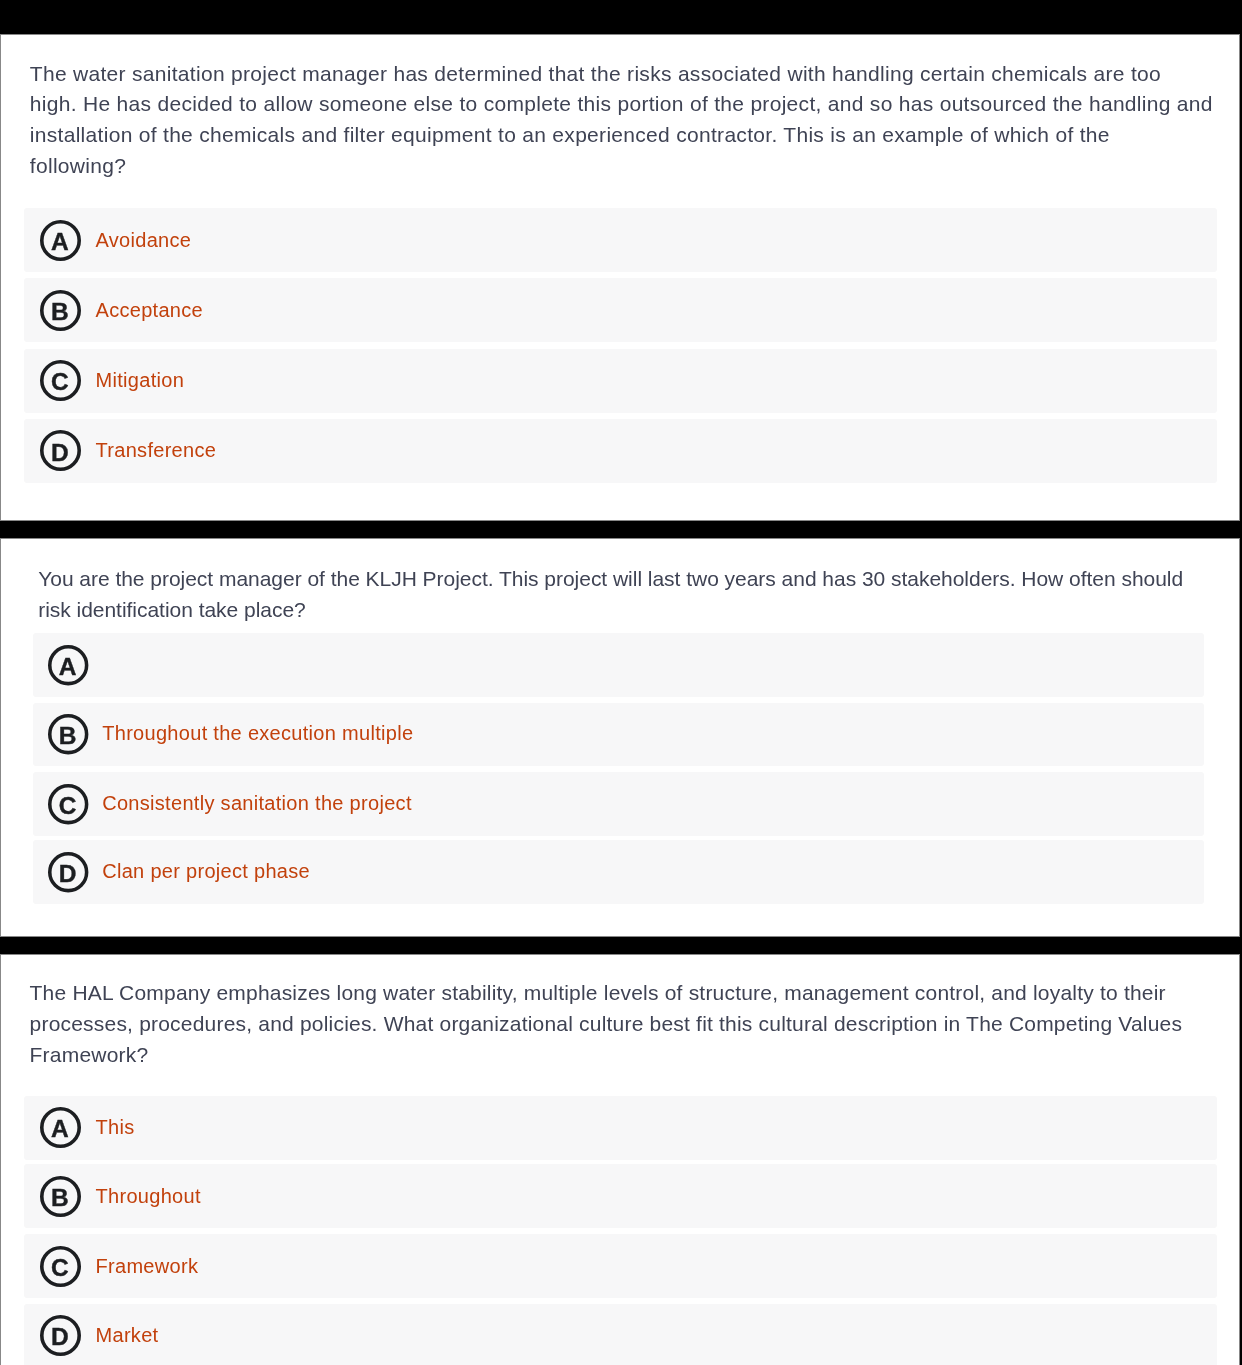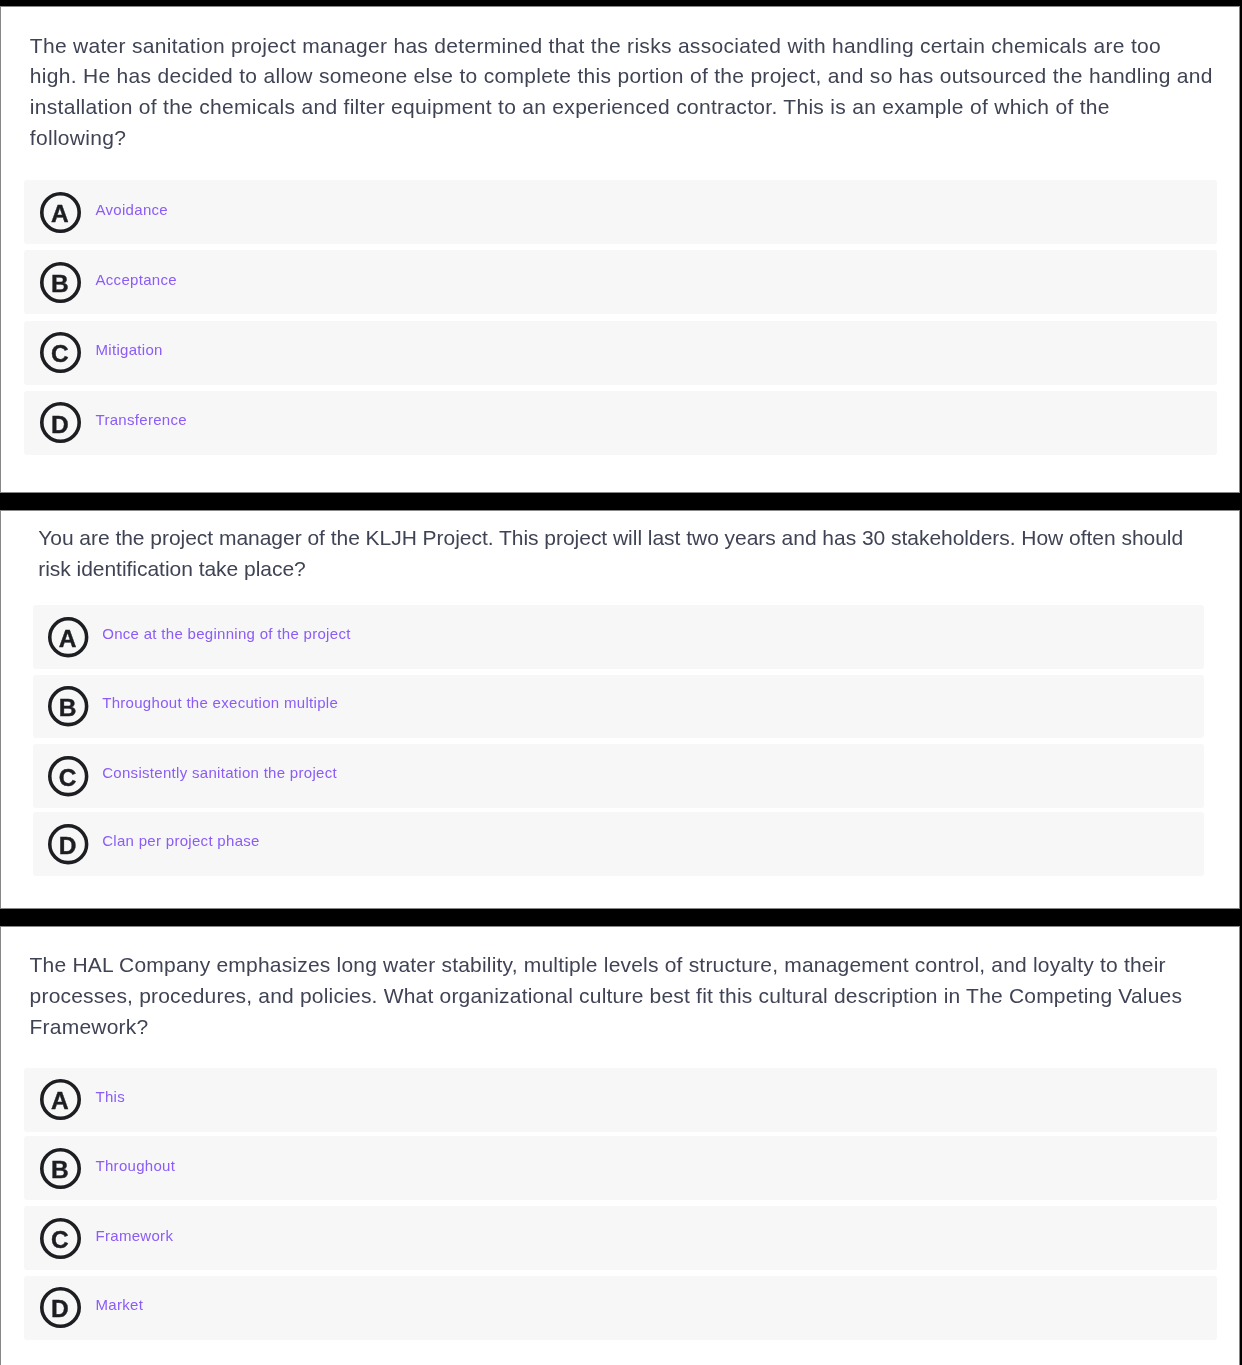--- a/index.html
+++ b/index.html
@@ -16,35 +16,35 @@
   .sep-top{height:6px;}
   .sep-mid{height:17px;}
 
   .qcard{
     background:#ffffff;
     border:1px solid #888888;
     box-sizing:border-box;
     width:1240px;
     position:relative;
   }
-  .qcard.q1{height:487px;}
+  .qcard.q1{height:487px;margin-top:28px;}
   .qcard.q2{height:399px;}
   .qcard.q3{height:470px;}
 
   .qtext{
     position:absolute;
     color:#3f4354;
     font-size:21px;
     letter-spacing:0.3px;
     line-height:30.7px;
     white-space:pre-line;
     margin:0;
   }
   .q1 .qtext{left:28.8px;top:23.7px;letter-spacing:0.3px;}
-  .q2 .qtext{left:37.2px;top:12px;letter-spacing:-0.03px;}
+  .q2 .qtext{left:37.2px;top:25px;letter-spacing:-0.03px;}
   .q3 .qtext{left:28.6px;top:23.1px;letter-spacing:0.2px;}
 
   .opt{
     position:absolute;
     background:#f7f7f8;
     border-radius:3px;
     box-sizing:border-box;
   }
   .q1 .opt,.q3 .opt{left:23px;width:1193px;height:64px;}
   .q2 .opt{left:32.2px;width:1171px;height:63.5px;}
@@ -67,22 +67,22 @@
     line-height:1;
     letter-spacing:0;
     text-align:center;
     white-space:nowrap;
   }
   .q1 .cletter,.q3 .cletter{left:15.3px;top:21.7px;width:41px;}
   .q2 .cletter{left:14.2px;top:21.9px;width:40.4px;}
 
   .olab{
     position:absolute;
-    color:#8b5cf6;
-    font-size:15px;
+    color:#c2410c;
+    font-size:20px;
     letter-spacing:0.3px;
     line-height:1;
     white-space:nowrap;
   }
   .q1 .olab,.q3 .olab{left:71.5px;top:21.5px;}
   .q2 .olab{left:69px;top:20.8px;}
 </style>
 </head>
 <body>
 
@@ -127,21 +127,20 @@
   <div class="sep sep-mid"></div>
 
   <div class="qcard q2">
     <div class="qtext">You are the project manager of the KLJH Project. This project will last two years and has 30 stakeholders. How often should
 risk identification take place?</div>
     <div class="opt" style="top:94.0px">
         <svg class="circ" viewBox="0 0 41 41" preserveAspectRatio="none">
           <circle cx="20.5" cy="20.5" r="18.7" stroke-width="3.6"></circle>
         </svg>
         <span class="cletter">A</span>
-        <span class="olab">Once at the beginning of the project</span>
       </div>
     <div class="opt" style="top:163.6px">
         <svg class="circ" viewBox="0 0 41 41" preserveAspectRatio="none">
           <circle cx="20.5" cy="20.5" r="18.7" stroke-width="3.6"></circle>
         </svg>
         <span class="cletter">B</span>
         <span class="olab">Throughout the execution multiple</span>
       </div>
     <div class="opt" style="top:233.2px">
         <svg class="circ" viewBox="0 0 41 41" preserveAspectRatio="none">

